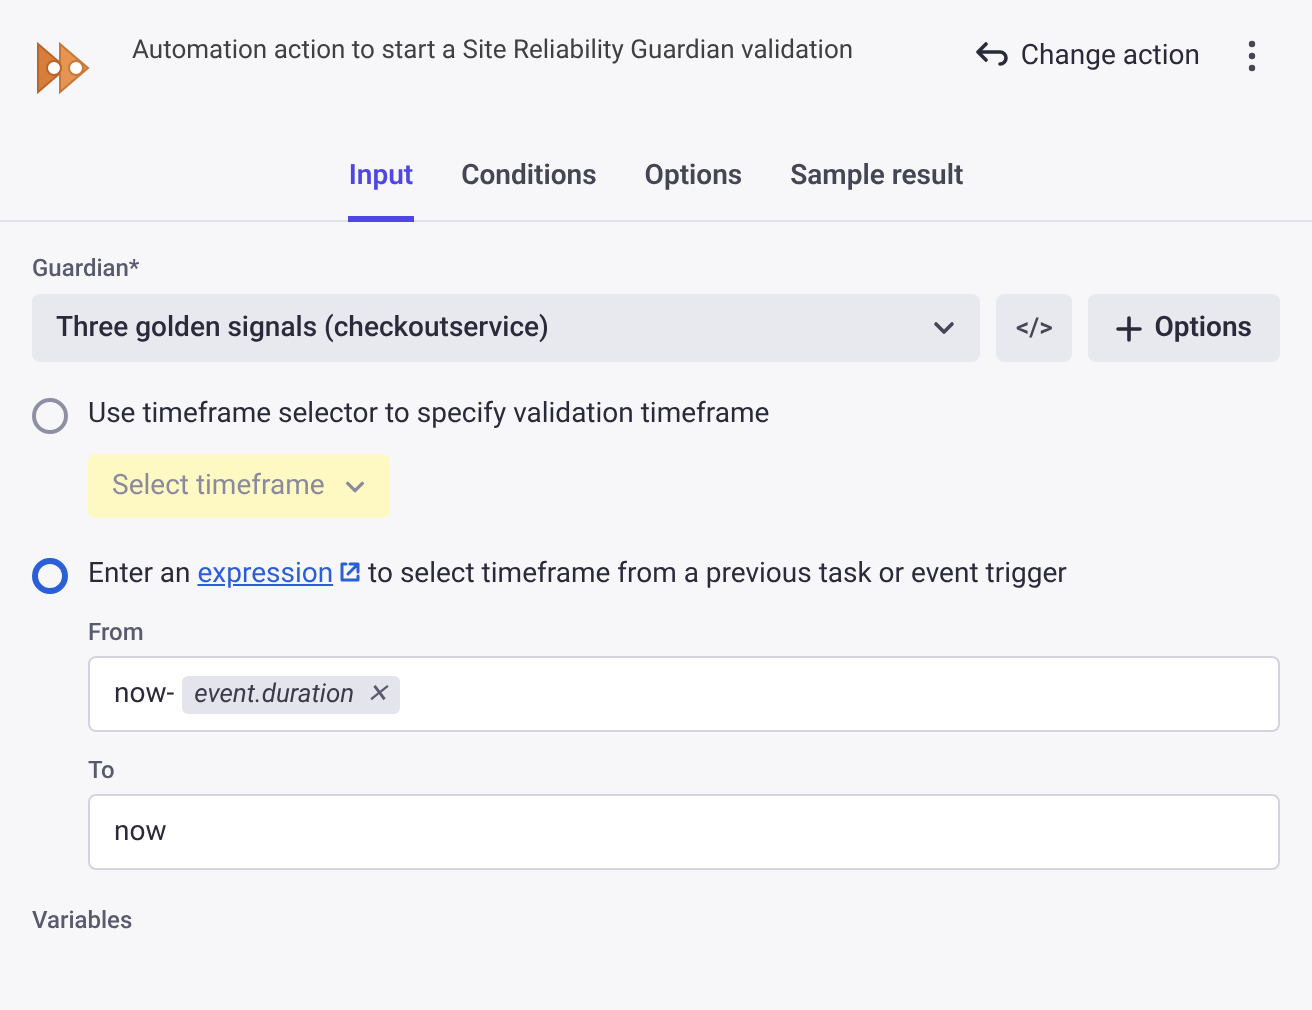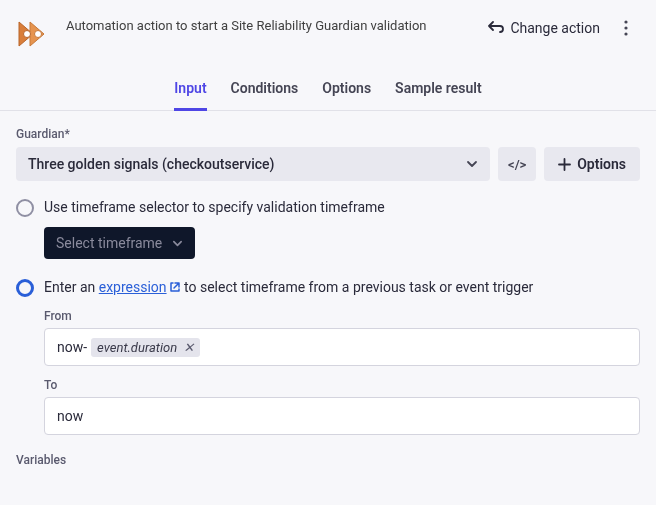--- a/index.html
+++ b/index.html
@@ -165,21 +165,21 @@
   }
   .radio-label a {
     color: #2a5fd8;
     text-decoration: underline;
   }
   .indent { margin-left: 28px; }
   .dropdown-small {
     display: inline-flex;
     align-items: center;
     gap: 10px;
-    background: #0f172a;
+    background: #fef9c3;
     border-radius: 4px;
     padding: 8px 12px;
     margin-top: 10px;
     cursor: pointer;
     font-size: 14px;
     color: #8a8a9c;
     text-align: center;
   }
   .sub-label {
     font-size: 12px;

